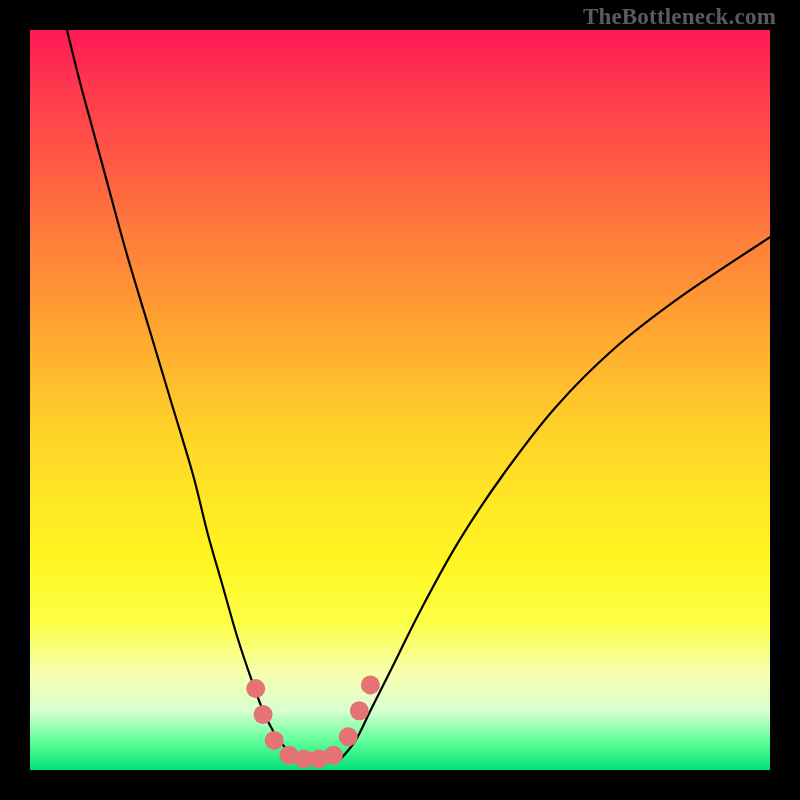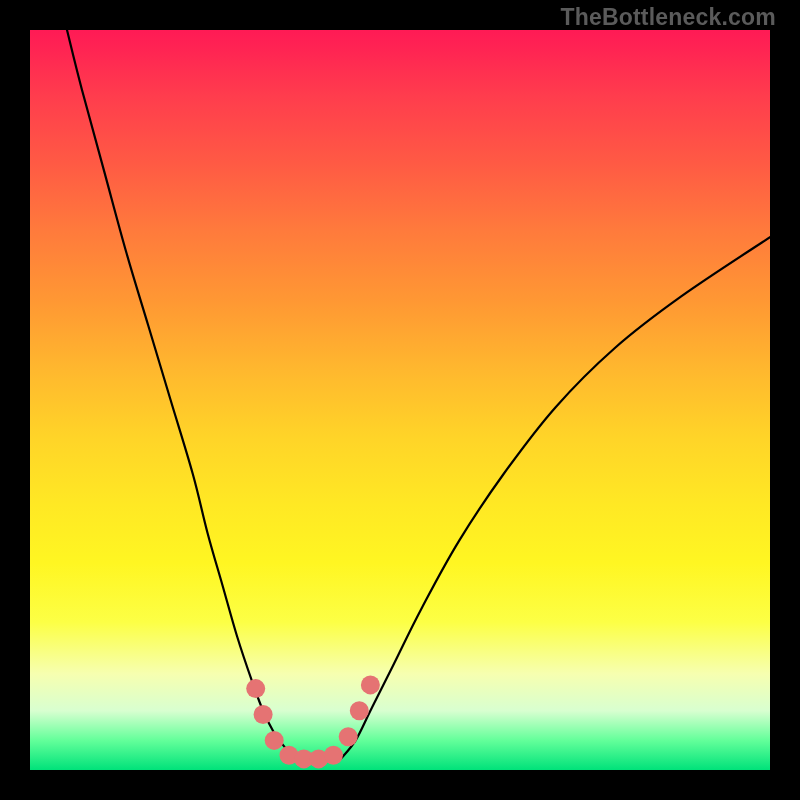--- a/index.html
+++ b/index.html
@@ -9,20 +9,21 @@
     height: 800px;
     background: #000;
     font-family: Arial, Helvetica, sans-serif;
     overflow: hidden;
   }
   .frame {
     position: absolute;
     left: 0; top: 0;
     width: 784px; height: 800px;
     background: #000;
+    font-family: Liberation Serif, serif;
   }
   .plot-area {
     position: absolute;
     left: 30px;
     top: 30px;
     width: 740px;
     height: 740px;
     background: linear-gradient(to bottom,
       #ff1a55 0%,
       #ff3d4d 9%,

